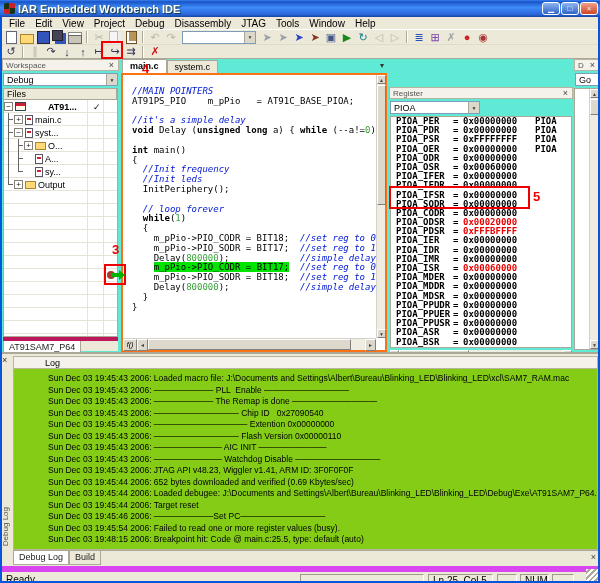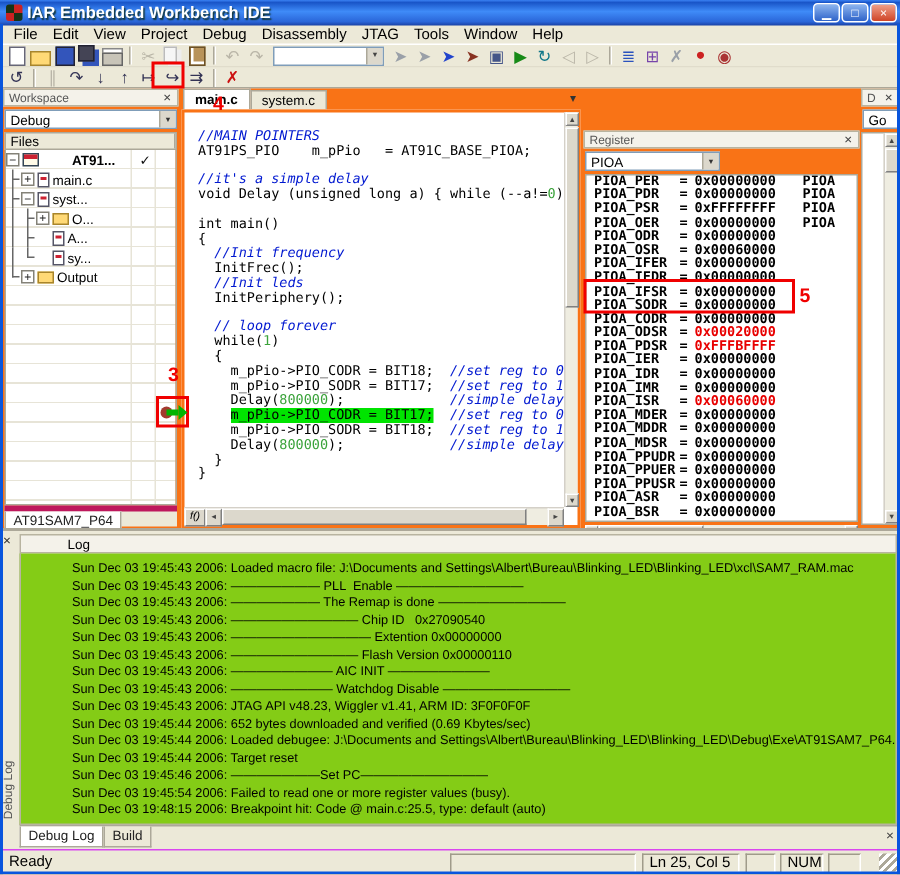--- a/index.html
+++ b/index.html
@@ -41,21 +41,21 @@
   
   .i-new::before{content:"";width:9px;height:11px;background:#fff;border:1px solid #667;display:block;}
   .i-open::before{content:"";width:12px;height:8px;background:#ffd976;border:1px solid #a8852c;display:block;margin-top:3px;}
   .i-save::before{content:"";width:11px;height:11px;background:#3355bb;border:1px solid #223;display:block;}
   .i-saveall::before{content:"";width:9px;height:9px;background:#445;border:1px solid #223;box-shadow:3px 3px 0 #3355bb;display:block;margin:-3px 3px 0 0;}
   .i-print::before{content:"";width:12px;height:7px;background:#c8c4b8;border:1px solid #666;display:block;margin-top:4px;box-shadow:0 -3px 0 -1px #fff,0 -3px 0 0 #888;}
   .i-copy::before{content:"";width:7px;height:9px;background:#f6f6f6;border:1px solid #bbb;box-shadow:3px 2px 0 #eee;display:block;margin:-2px 3px 0 0;}
   .i-paste::before{content:"";width:9px;height:11px;background:#b8935a;border:1px solid #6b5127;display:block;box-shadow:inset 2px -2px 0 #fff;}
 
   
-  .main { position:absolute; left:0; top:59px; width:600px; height:293px; background:#f97316; }
+  .main { position:absolute; left:0; top:59px; width:600px; height:293px; background:#5eead4; }
   .pane { position:absolute; top:0; height:293px; }
   .pane-title { height:12px; background:#f4f2ea; border:1px solid #b8b4a0; font-size:8px; color:#555;
     display:flex; align-items:center; padding:0 2px 0 3px; }
   .pane-title .x { margin-left:auto; width:9px; text-align:center; color:#444; font-size:9px; line-height:9px; }
   .combo { height:13px; background:#fff; border:1px solid #7f9db9; display:flex; align-items:center;
     font-size:9px; padding-left:3px; margin:2px 1px; }
   .combo .dd { margin-left:auto; width:11px; height:11px; background:#dcd8cc; border-left:1px solid #aca899;
     font-size:5px; display:flex; align-items:center; justify-content:center; color:#333; }
 
   
@@ -95,21 +95,21 @@
   #editor { left:121px; width:266px; }
   .etabs { height:14px; display:flex; align-items:flex-end; padding-left:1px; }
   .etab { height:13px; padding:0 7px; font-size:9px; line-height:12px; background:#ece9d8;
     border:1px solid #aca899; border-bottom:none; }
   .etab.active { background:#fff; height:14px; font-weight:bold; }
   .editor-body { position:absolute; left:0; top:14px; right:0; bottom:0; background:#fff; border:2px solid #f97316; }
   #code { position:absolute; left:0; top:0; right:9px; bottom:12px; overflow:hidden;
     padding:12px 0 0 9px; font-family:"DejaVu Sans Mono", monospace; font-size:9px; }
   .code-line { height:9.8px; line-height:9.8px; white-space:pre; }
   .tok-c { color:#0018d0; font-style:italic; }
-  .tok-k { font-weight:normal;margin-top:45px; }
+  .tok-k { font-weight:bold;margin-top:45px; }
   .tok-n { color:#3aa23a; }
   .tok-h { background:#00e400; }
   
   .sb-v { position:absolute; right:0; top:0; bottom:12px; width:9px; background:#efede1; border-left:1px solid #d4d0c8; }
   .sb-h { position:absolute; left:0; right:9px; bottom:0; height:12px; background:#efede1; border-top:1px solid #d4d0c8; display:flex; }
   .sb-btn { width:9px; height:9px; background:#dcd8cc; border:1px solid; border-color:#fff #808080 #808080 #fff;
     font-size:5px; color:#444; display:flex; align-items:center; justify-content:center; flex:none; }
   .sb-h .sb-btn { width:11px; height:12px; }
   .sb-thumb { background:#dcd8cc; border:1px solid; border-color:#fff #808080 #808080 #fff; }
   .fn-btn { width:14px; height:12px; background:#dcd8cc; border:1px solid; border-color:#fff #808080 #808080 #fff;
@@ -142,21 +142,21 @@
   .log-hdr { position:absolute; left:13px; right:2px; top:2px; height:13px; background:#f4f2ea;
     border:1px solid #b8b4a0; font-size:9px; padding-left:31px; line-height:12px; }
   .log-body { position:absolute; left:13px; right:2px; top:15px; bottom:16px; background:#84cc16;
     border:1px solid #b8b4a0; border-top:none; overflow:hidden; padding:4px 0 0 34px; }
   .log-line { font-size:8.5px; line-height:11.5px; white-space:pre; }
   .log-tab-row { position:absolute; left:13px; right:2px; bottom:2px; height:14px; background:#ece9d8;
     border-top:1px solid #aca899; display:flex; }
 
   
   #statusbar { position:absolute; left:0; top:566px; width:600px; height:17px; background:#ece9d8;
-    border-top:1px solid #d946ef; font-size:10px; }
+    border-top:6px solid #d946ef; font-size:10px; }
   .sb-cell { position:absolute; top:2px; height:13px; border:1px solid; border-color:#9f9b8a #fff #fff #9f9b8a;
     padding:0 4px; line-height:12px; }
   #sb-ready { left:2px; width:290px; border:none; }
   .grip { position:absolute; right:2px; bottom:2px; width:12px; height:12px;
     background:repeating-linear-gradient(135deg,#fff 0 2px,#aca899 2px 4px); }
 
   
   .ann-box { position:absolute; border:2px solid #f00000; z-index:60; }
   .ann-label { position:absolute; color:#f00000; font-weight:bold; font-size:13px; z-index:60; }
   #pc-arrow { position:absolute; left:107px; top:267px; width:18px; height:15px; z-index:61; }
@@ -323,21 +323,20 @@
         <div id="code">
             <div class="code-line"><span class="tok-c">//MAIN POINTERS</span></div>
             <div class="code-line"><span class="tok-p">AT91PS_PIO    m_pPio   = AT91C_BASE_PIOA;</span></div>
             <div class="code-line"></div>
             <div class="code-line"><span class="tok-c">//it's a simple delay</span></div>
             <div class="code-line"><span class="tok-k">void</span><span class="tok-p"> Delay (</span><span class="tok-k">unsigned long</span><span class="tok-p"> a) { </span><span class="tok-k">while</span><span class="tok-p"> (--a!=</span><span class="tok-n">0</span><span class="tok-p">); }</span></div>
             <div class="code-line"></div>
             <div class="code-line"><span class="tok-k">int</span><span class="tok-p"> main()</span></div>
             <div class="code-line"><span class="tok-p">{</span></div>
             <div class="code-line"><span class="tok-p">  </span><span class="tok-c">//Init frequency</span></div>
-            <div class="code-line"><span class="tok-p">  InitFrec();</span></div>
             <div class="code-line"><span class="tok-p">  </span><span class="tok-c">//Init leds</span></div>
             <div class="code-line"><span class="tok-p">  InitPeriphery();</span></div>
             <div class="code-line"></div>
             <div class="code-line"><span class="tok-p">  </span><span class="tok-c">// loop forever</span></div>
             <div class="code-line"><span class="tok-p">  </span><span class="tok-k">while</span><span class="tok-p">(</span><span class="tok-n">1</span><span class="tok-p">)</span></div>
             <div class="code-line"><span class="tok-p">  {</span></div>
             <div class="code-line"><span class="tok-p">    m_pPio-&gt;PIO_CODR = BIT18;  </span><span class="tok-c">//set reg to 0 (led2 on)</span></div>
             <div class="code-line"><span class="tok-p">    m_pPio-&gt;PIO_SODR = BIT17;  </span><span class="tok-c">//set reg to 1 (led1 off)</span></div>
             <div class="code-line"><span class="tok-p">    Delay(</span><span class="tok-n">800000</span><span class="tok-p">);             </span><span class="tok-c">//simple delay</span></div>
             <div class="code-line exec"><span class="tok-p">    </span><span class="tok-h">m_pPio-&gt;PIO_CODR = BIT17;</span><span class="tok-p">  </span><span class="tok-c">//set reg to 0 (led1 on)</span></div>

